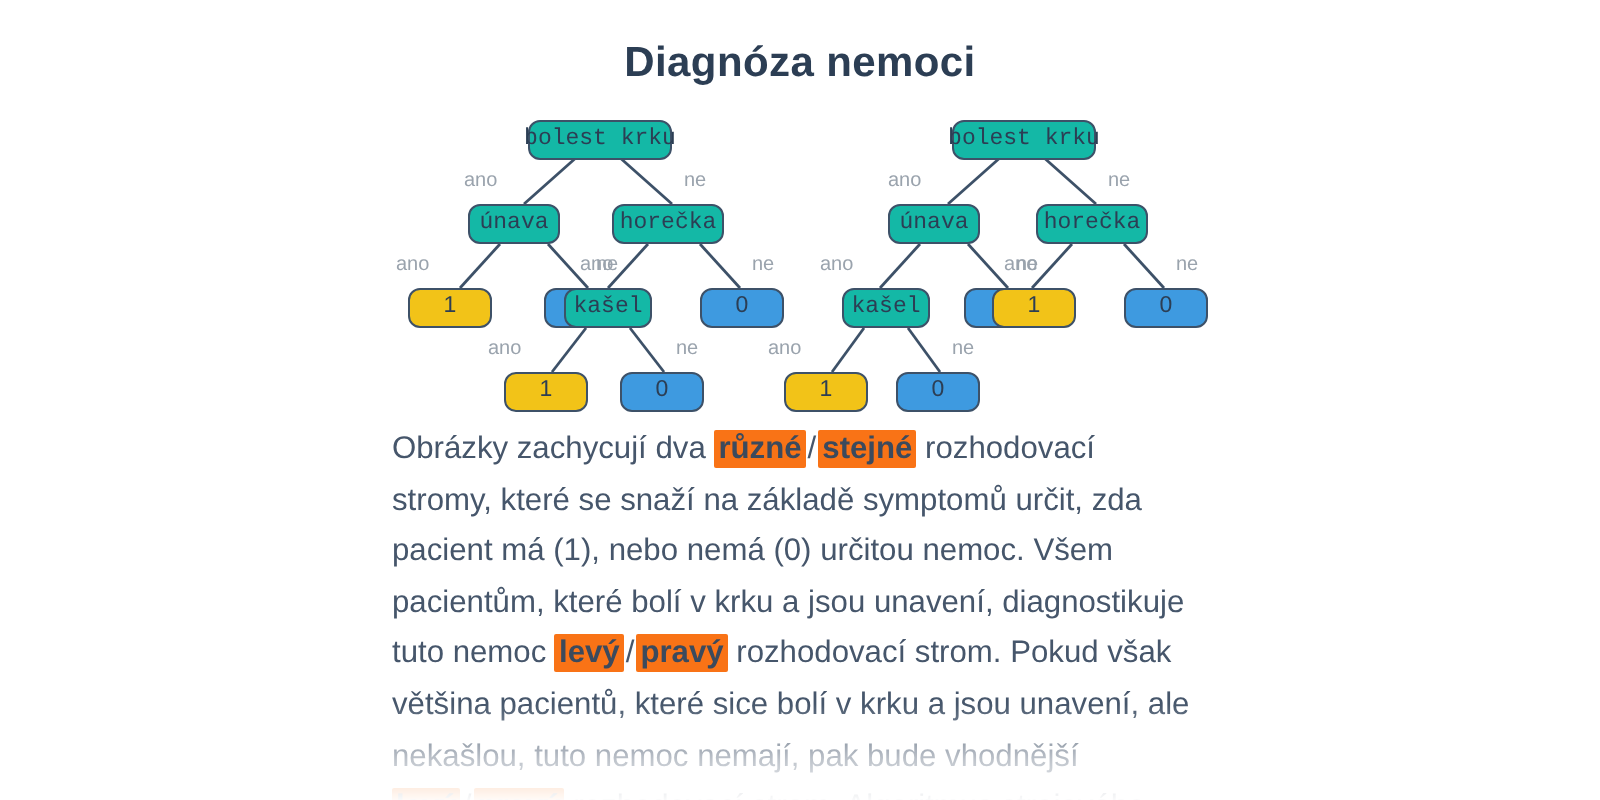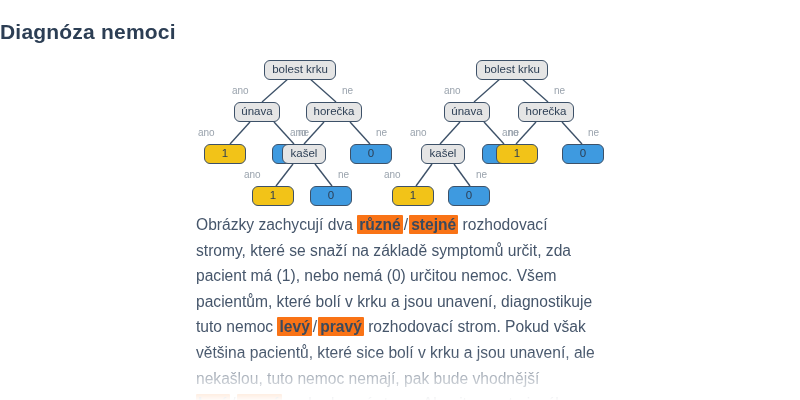--- a/index.html
+++ b/index.html
@@ -7,20 +7,21 @@
     width:800px;height:400px;
     background:#ffffff;
     font-family:"Liberation Sans","DejaVu Sans",sans-serif;
     overflow:hidden;
     position:relative;
   }
   .page{position:relative;width:800px;height:400px;}
 
   .title{
     position:absolute;top:20px;left:0;width:800px;
+    text-align:center;
     font-size:21px;font-weight:bold;
     color:#2c3e54;
     letter-spacing:.2px;
   }
 
   .trees{
     position:absolute;top:58px;left:0;width:800px;height:150px;
   }
   .tree{position:absolute;top:0;width:240px;height:150px;}
   .tree-left{left:180px;}
@@ -32,21 +33,21 @@
     height:20px;
     border:1.6px solid #3d5168;
     border-radius:6px;
     display:flex;align-items:center;justify-content:center;
     font-size:11.5px;
     color:#2c3e54;
     line-height:1;
     white-space:nowrap;
     z-index:2;
   }
-  .node.decision{background:#e5e5e5;}
+  .node.decision{background:#14b8a6;font-family:Liberation Mono, monospace;}
   .node.leaf-yes{background:#f2c318;}
   .node.leaf-no{background:#3e9ae0;}
   .node.leaf-yes .val,.node.leaf-no .val{font-size:11.5px;color:#2c3e54;}
 
   .edgelabel{
     position:absolute;
     font-size:10px;
     color:#9aa3ad;
     line-height:1;
     white-space:nowrap;

